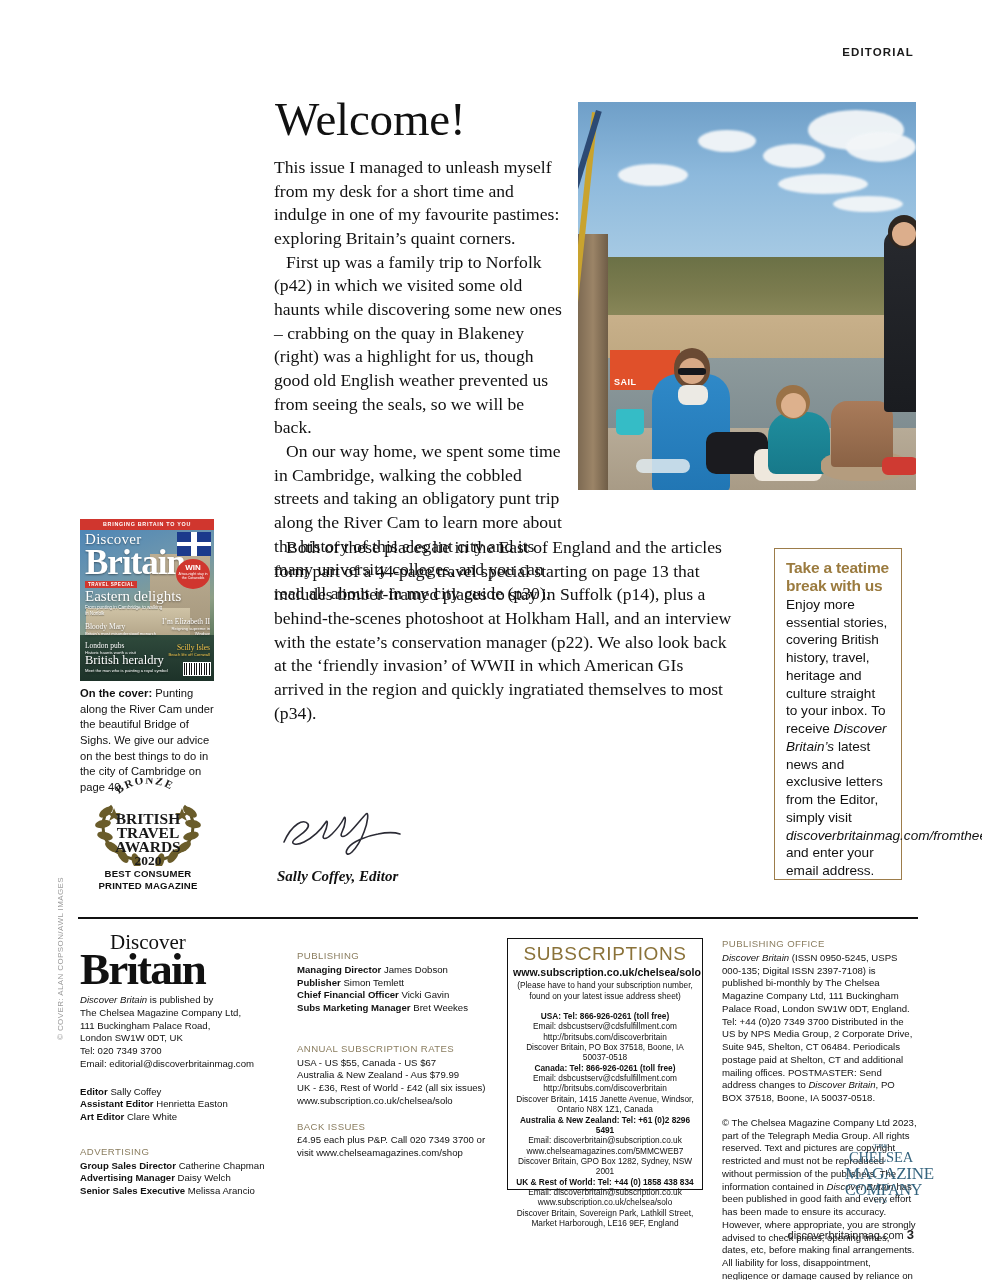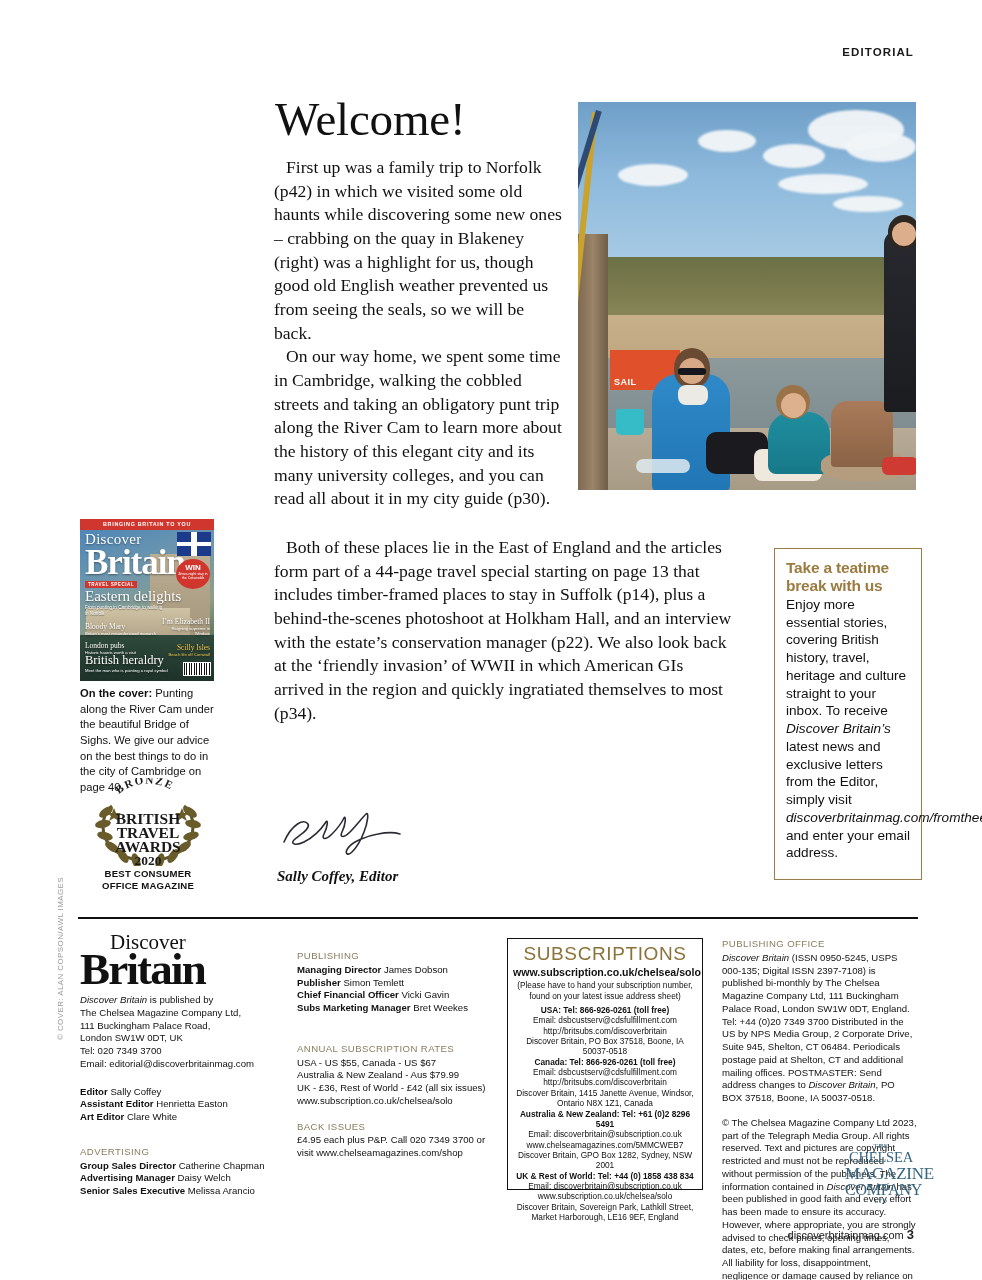--- a/index.html
+++ b/index.html
@@ -154,21 +154,21 @@
     position:absolute; left:304px; top:91.5%; width:36px; height:18px;
     background:#cf3a32; border-radius:6px;
   }
   .bottle {
     position:absolute; left:58px; top:92%; width:54px; height:14px;
     background:rgba(225,235,240,.85); border-radius:7px;
   }
 
   
   .teatime {
-    position:absolute; left:774px; top:548px; width:148px; height:332px;
+    position:absolute; left:774px; top:548px; width:128px; height:332px;
     border:1px solid #9c7c4a; padding:10px 11px 8px 11px;
     background:#fff;
   }
   .teatime h3 {
     margin:0 0 2px 0; font-size:15.5px; line-height:1.13;
     color:#9b7b3f; font-weight:bold; letter-spacing:-0.2px;
   }
   .teatime p {
     margin:0; font-size:13.6px; line-height:1.305; color:#111;
   }
@@ -354,20 +354,21 @@
 </head>
 <body>
 
 <div class="page">
 
   <div class="running-head">EDITORIAL</div>
 
   <div class="welcome-title">Welcome!</div>
 
   <div class="editor-copy">
+    <p class="noindent">This issue I managed to unleash myself from my desk for a short time and indulge in one of my favourite pastimes: exploring Britain’s quaint corners.</p>
     <p>First up was a family trip to Norfolk (p42) in which we visited some old haunts while discovering some new ones – crabbing on the quay in Blakeney (right) was a highlight for us, though good old English weather prevented us from seeing the seals, so we will be back.</p>
     <p>On our way home, we spent some time in Cambridge, walking the cobbled streets and taking an obligatory punt trip along the River Cam to learn more about the history of this elegant city and its many university colleges, and you can read all about it in my city guide (p30).</p>
   </div>
 
   <div class="editor-copy wide">
     <p>Both of these places lie in the East of England and the articles form part of a 44-page travel special starting on page 13 that includes timber-framed places to stay in Suffolk (p14), plus a behind-the-scenes photoshoot at Holkham Hall, and an interview with the estate’s conservation manager (p22). We also look back at the ‘friendly invasion’ of WWII in which American GIs arrived in the region and quickly ingratiated themselves to most (p34).</p>
   </div>
 
   <div class="photo">
     <div class="sky"></div>
@@ -483,21 +484,21 @@
       </text>
       <polygon points="36,30 38,35 43,35 39,38 41,43 36,40 31,43 33,38 29,35 34,35" fill="#6a5c2a"></polygon>
       <polygon points="104,30 106,35 111,35 107,38 109,43 104,40 99,43 101,38 97,35 102,35" fill="#6a5c2a"></polygon>
       <text x="70" y="46" text-anchor="middle" font-family="Liberation Serif, serif" font-size="15.5" font-weight="bold" fill="#1a1a1a">BRITISH</text>
       <text x="70" y="60" text-anchor="middle" font-family="Liberation Serif, serif" font-size="15.5" font-weight="bold" fill="#1a1a1a">TRAVEL</text>
       <text x="70" y="74" text-anchor="middle" font-family="Liberation Serif, serif" font-size="15.5" font-weight="bold" fill="#1a1a1a">AWARDS</text>
       <text x="70" y="87" text-anchor="middle" font-family="Liberation Serif, serif" font-size="13.5" font-weight="bold" fill="#1a1a1a">2020</text>
     </svg>
     <div class="award-sub">
       <div>BEST CONSUMER</div>
-      <div>OFFICE MAGAZINE</div>
+      <div>PRINTED MAGAZINE</div>
     </div>
   </div>
 
   <svg class="signature" viewBox="0 0 150 52">
     <path d="M8 36 C16 18 28 12 32 18 C35 23 22 30 18 34 C14 38 20 40 28 36 C38 31 46 22 50 16 C52 13 52 20 48 28 C45 34 50 34 56 28 C62 22 66 16 68 12 C70 9 70 18 66 26 C63 32 68 32 74 26 C80 20 86 12 90 8 C93 5 92 16 88 26 C85 34 82 40 76 46 C72 50 68 48 72 42 C76 36 90 30 102 28 C112 26 118 26 124 28" fill="none" stroke="#2b2b35" stroke-width="1.6" stroke-linecap="round"></path>
   </svg>
   <div class="sig-name">Sally Coffey, Editor</div>
 
   <div class="divider"></div>
 
@@ -554,21 +555,21 @@
       <div class="sec-head">PUBLISHING OFFICE</div>
       <p style="margin:0;"><span class="it">Discover Britain</span><span> (ISSN 0950-5245, USPS 000-135; Digital ISSN 2397-7108) is published bi-monthly by The Chelsea Magazine Company Ltd, 111 Buckingham Palace Road, London SW1W 0DT, England. Tel: +44 (0)20 7349 3700 Distributed in the US by NPS Media Group, 2 Corporate Drive, Suite 945, Shelton, CT 06484. Periodicals postage paid at Shelton, CT and additional mailing offices. POSTMASTER: Send address changes to </span><span class="it">Discover Britain</span><span>, PO BOX 37518, Boone, IA 50037-0518.</span></p>
       <p style="margin:12px 0 0 0;"><span>© The Chelsea Magazine Company Ltd 2023, part of the Telegraph Media Group. All rights reserved. Text and pictures are copyright restricted and must not be reproduced without permission of the publishers. The information contained in </span><span class="it">Discover Britain</span><span> has been published in good faith and every effort has been made to ensure its accuracy. However, where appropriate, you are strongly advised to check prices, opening times, dates, etc, before making final arrangements. All liability for loss, disappointment, negligence or damage caused by reliance on the information contained within this publication is hereby excluded. The opinions expressed by contributors to </span></p>
     </div>
   </div>
 
   <div class="subs">
     <h3>SUBSCRIPTIONS</h3>
     <p class="big">www.subscription.co.uk/chelsea/solo</p>
     <p>(Please have to hand your subscription number,</p>
-    <p style="margin-bottom:4px;">found on your latest issue address sheet)</p>
+    <p style="margin-bottom:10px;">found on your latest issue address sheet)</p>
 
     <p class="b">USA: Tel: 866-926-0261 (toll free)</p>
     <p>Email: dsbcustserv@cdsfulfillment.com</p>
     <p>http://britsubs.com/discoverbritain</p>
     <p><span class="i">Discover Britain</span><span>, PO Box 37518, Boone, IA 50037-0518</span></p>
 
     <p class="b">Canada: Tel: 866-926-0261 (toll free)</p>
     <p>Email: dsbcustserv@cdsfulfillment.com</p>
     <p>http://britsubs.com/discoverbritain</p>
     <p><span class="i">Discover Britain</span><span>, 1415 Janette Avenue, Windsor, Ontario N8X 1Z1, Canada</span></p>

